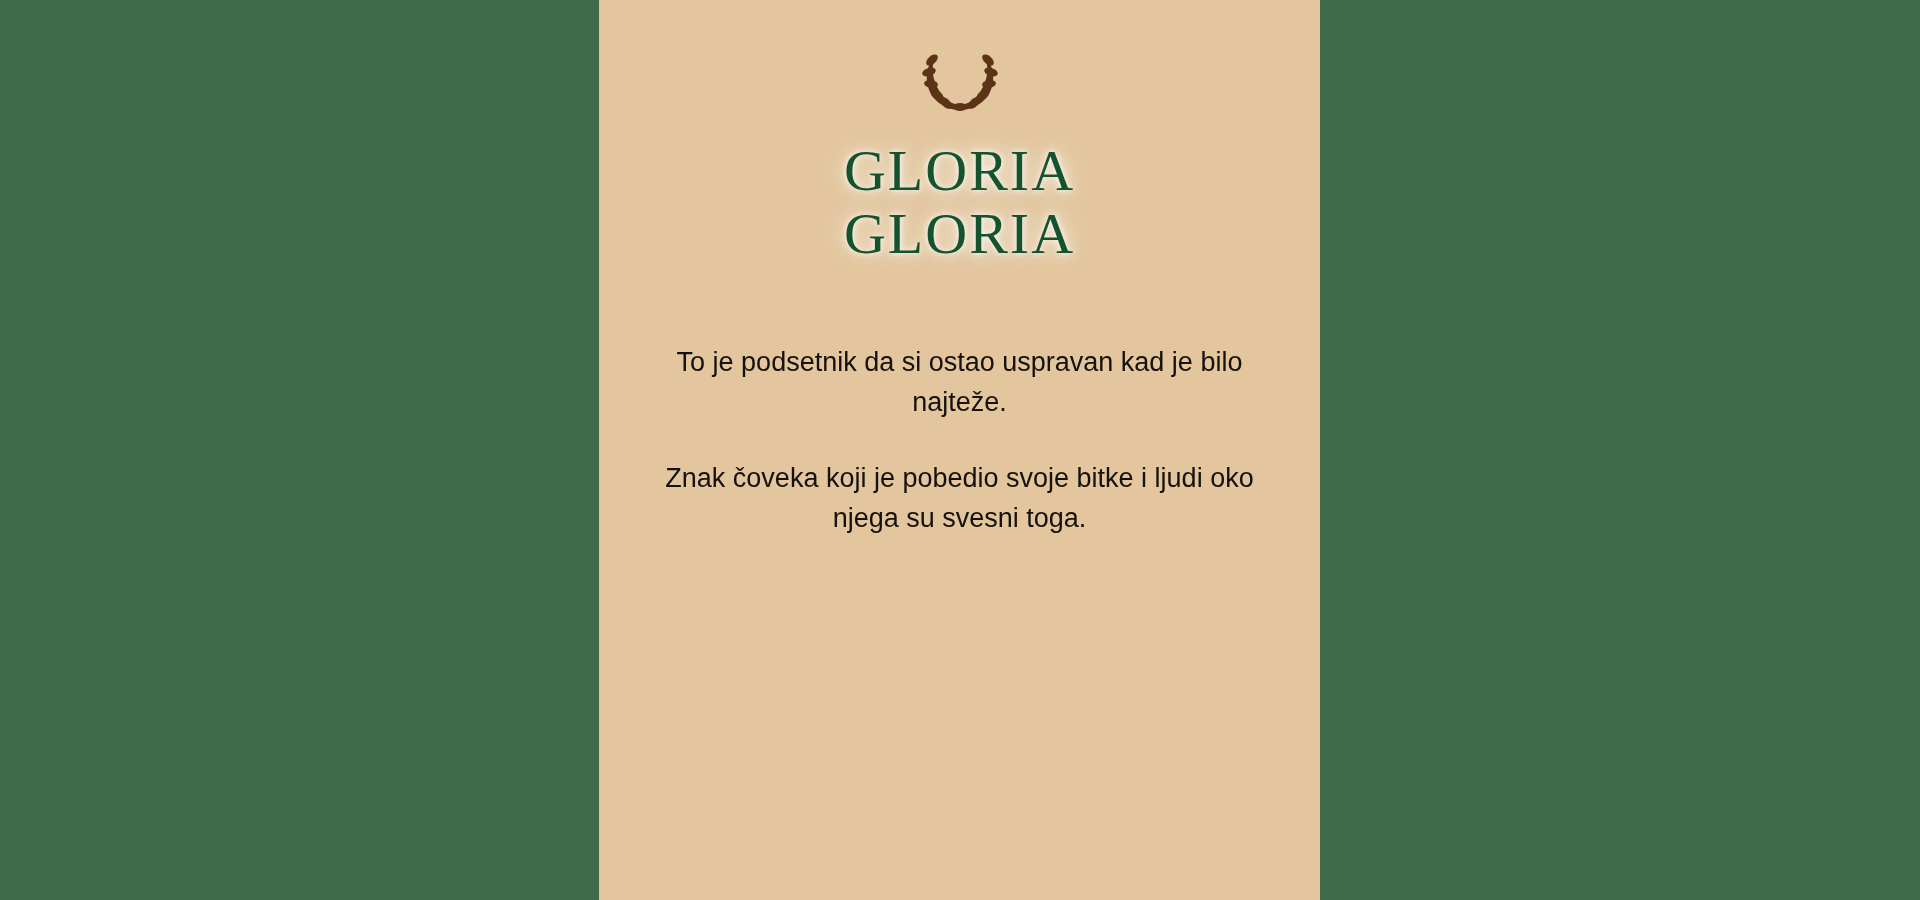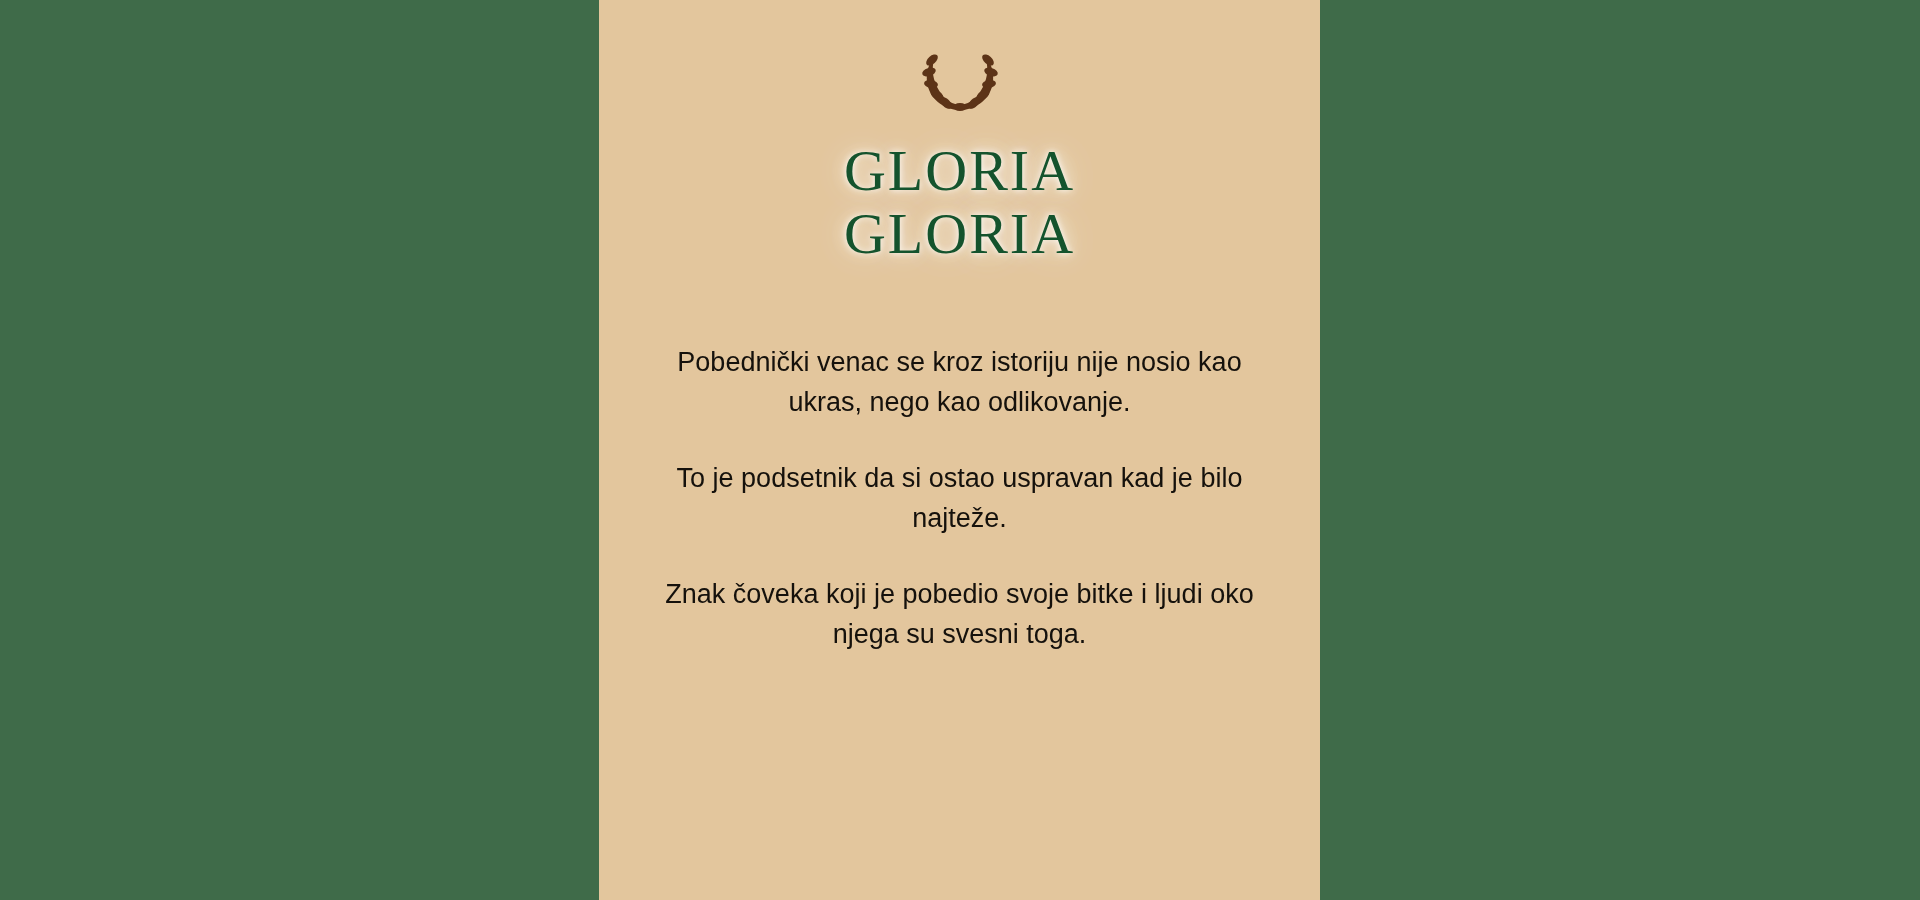--- a/index.html
+++ b/index.html
@@ -91,19 +91,18 @@
         <ellipse cx="55" cy="69" rx="7" ry="4"></ellipse>
       </g>
     </svg>
 
     <div class="title">
       <span class="line">GLORIA</span>
       <span class="line">GLORIA</span>
     </div>
 
     <div class="body-copy">
-      <p>Pobednički venac se kroz istoriju nije nosio kao ukras, nego kao odlikovanje.</p>
       <p>To je podsetnik da si ostao uspravan kad je bilo najteže.</p>
       <p>Znak čoveka koji je pobedio svoje bitke i ljudi oko njega su svesni toga.</p>
     </div>
 
   </div>
 </div>
 
 </body></html>

